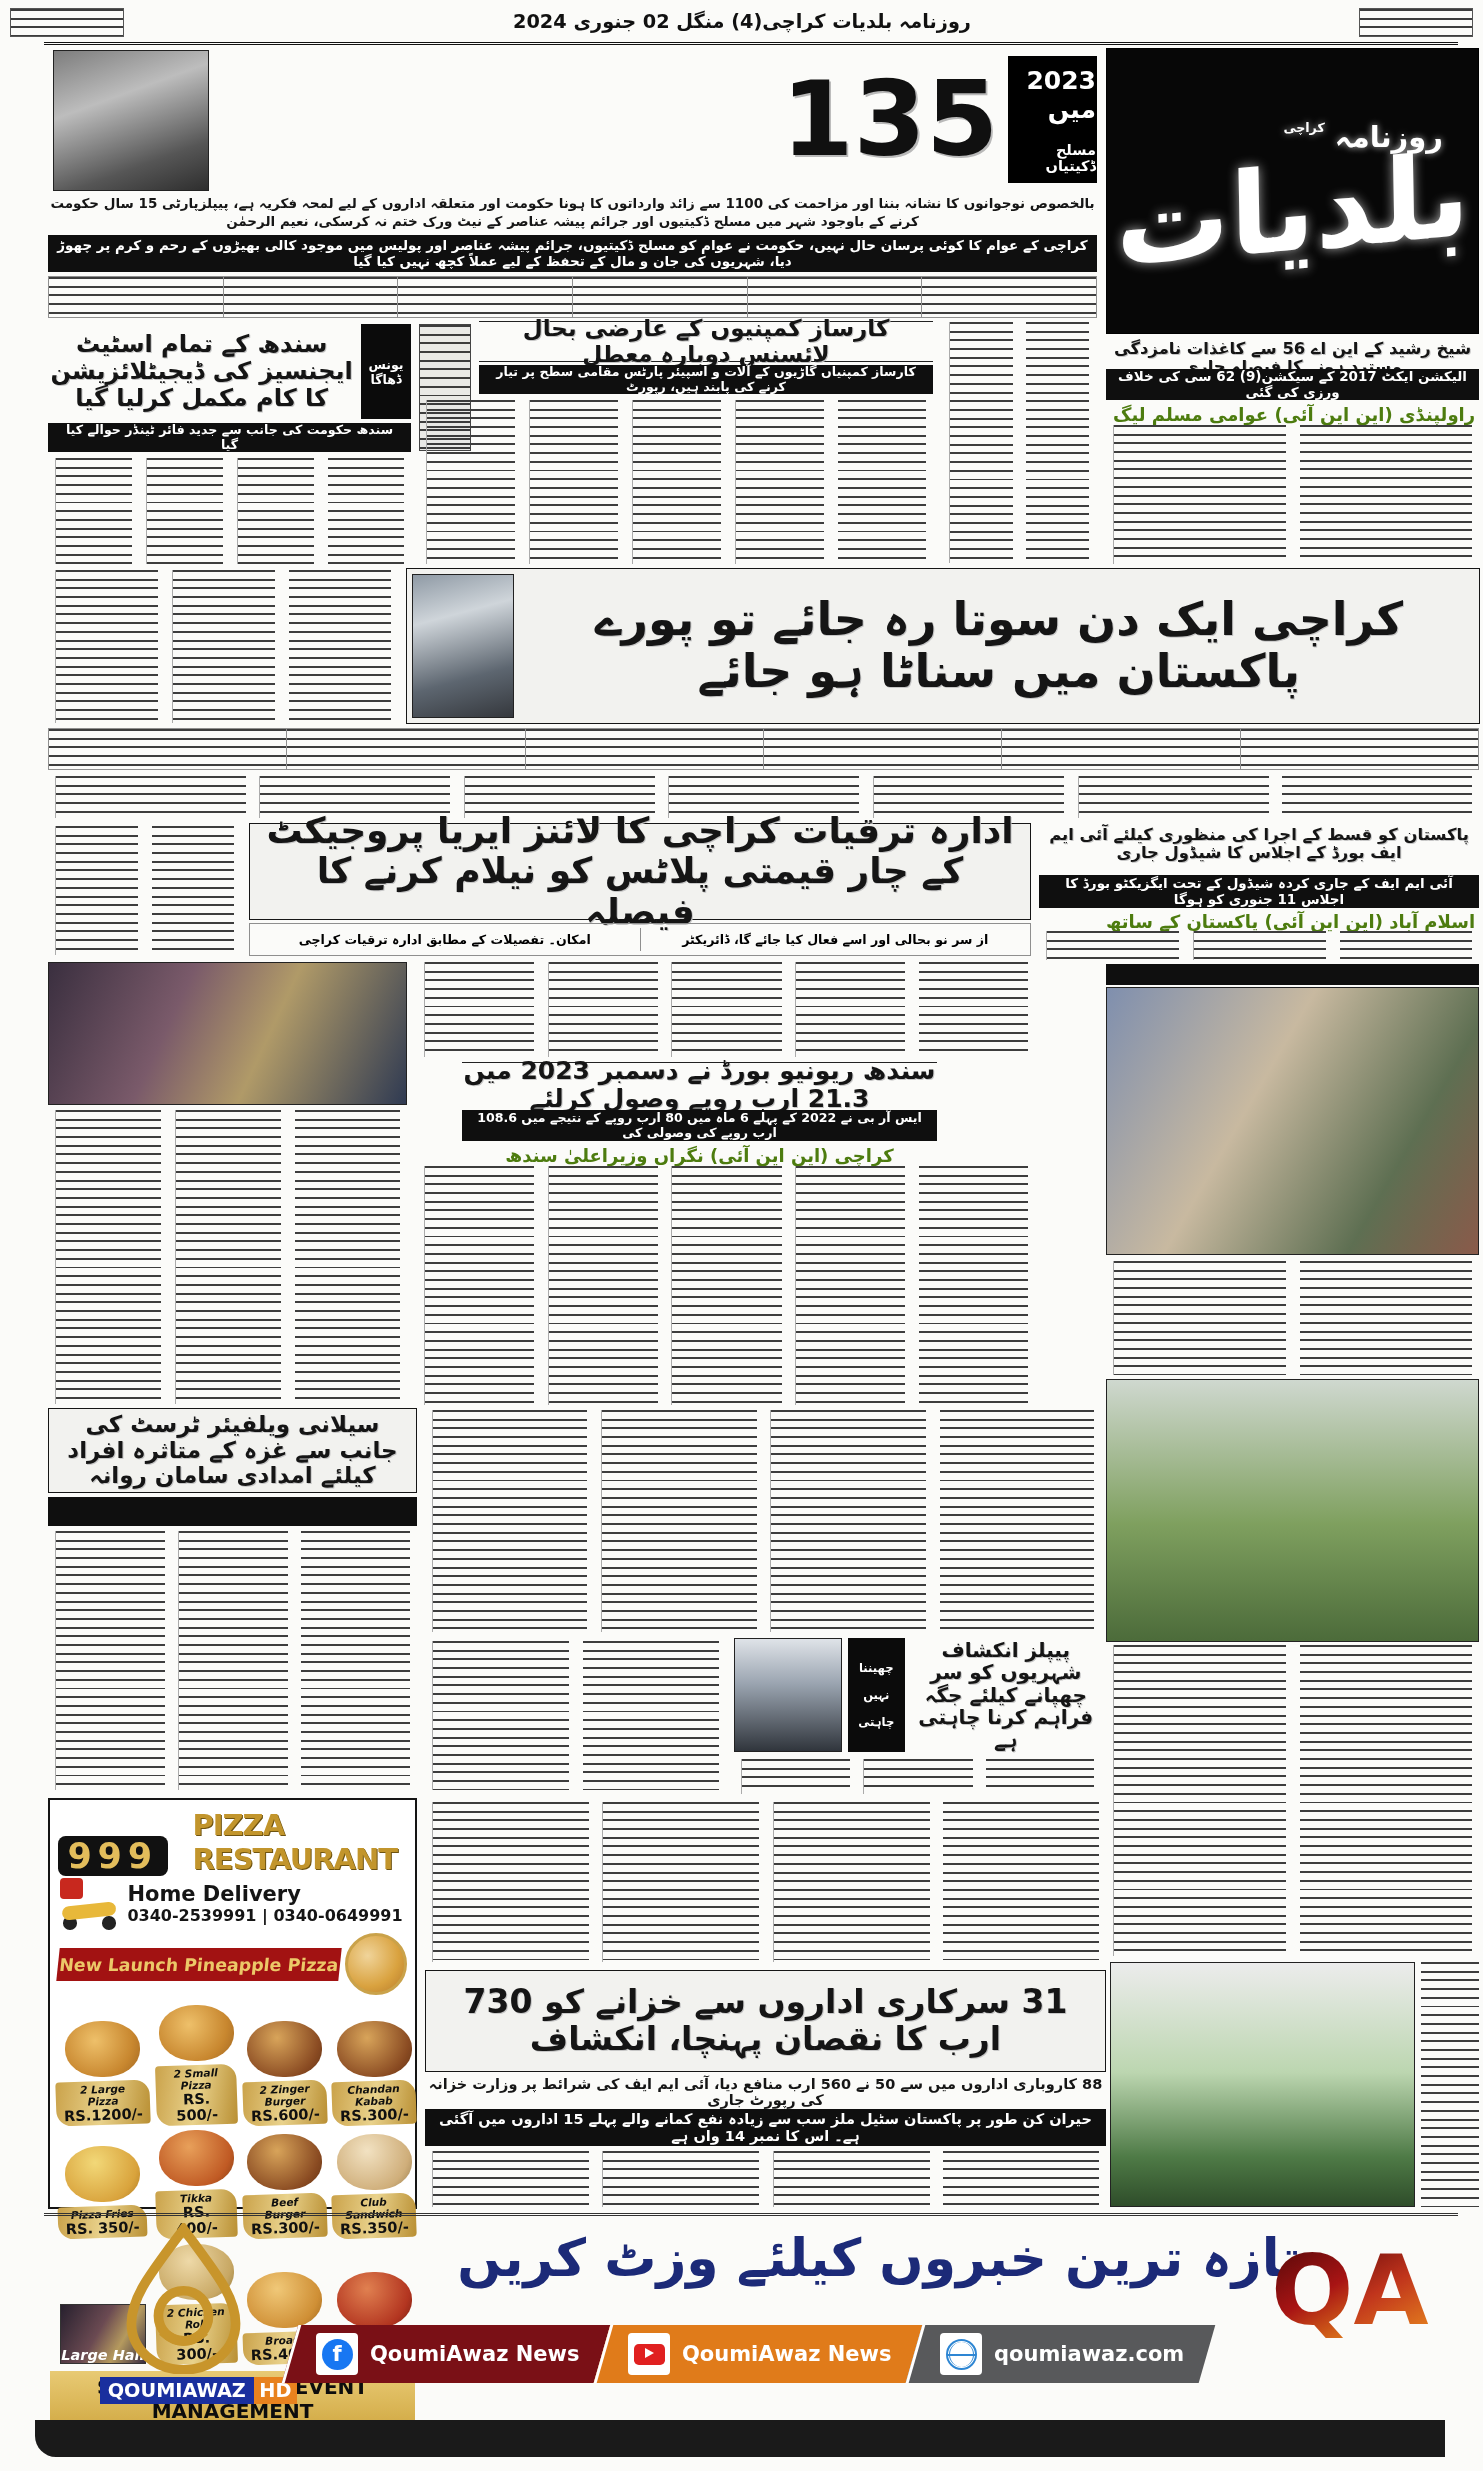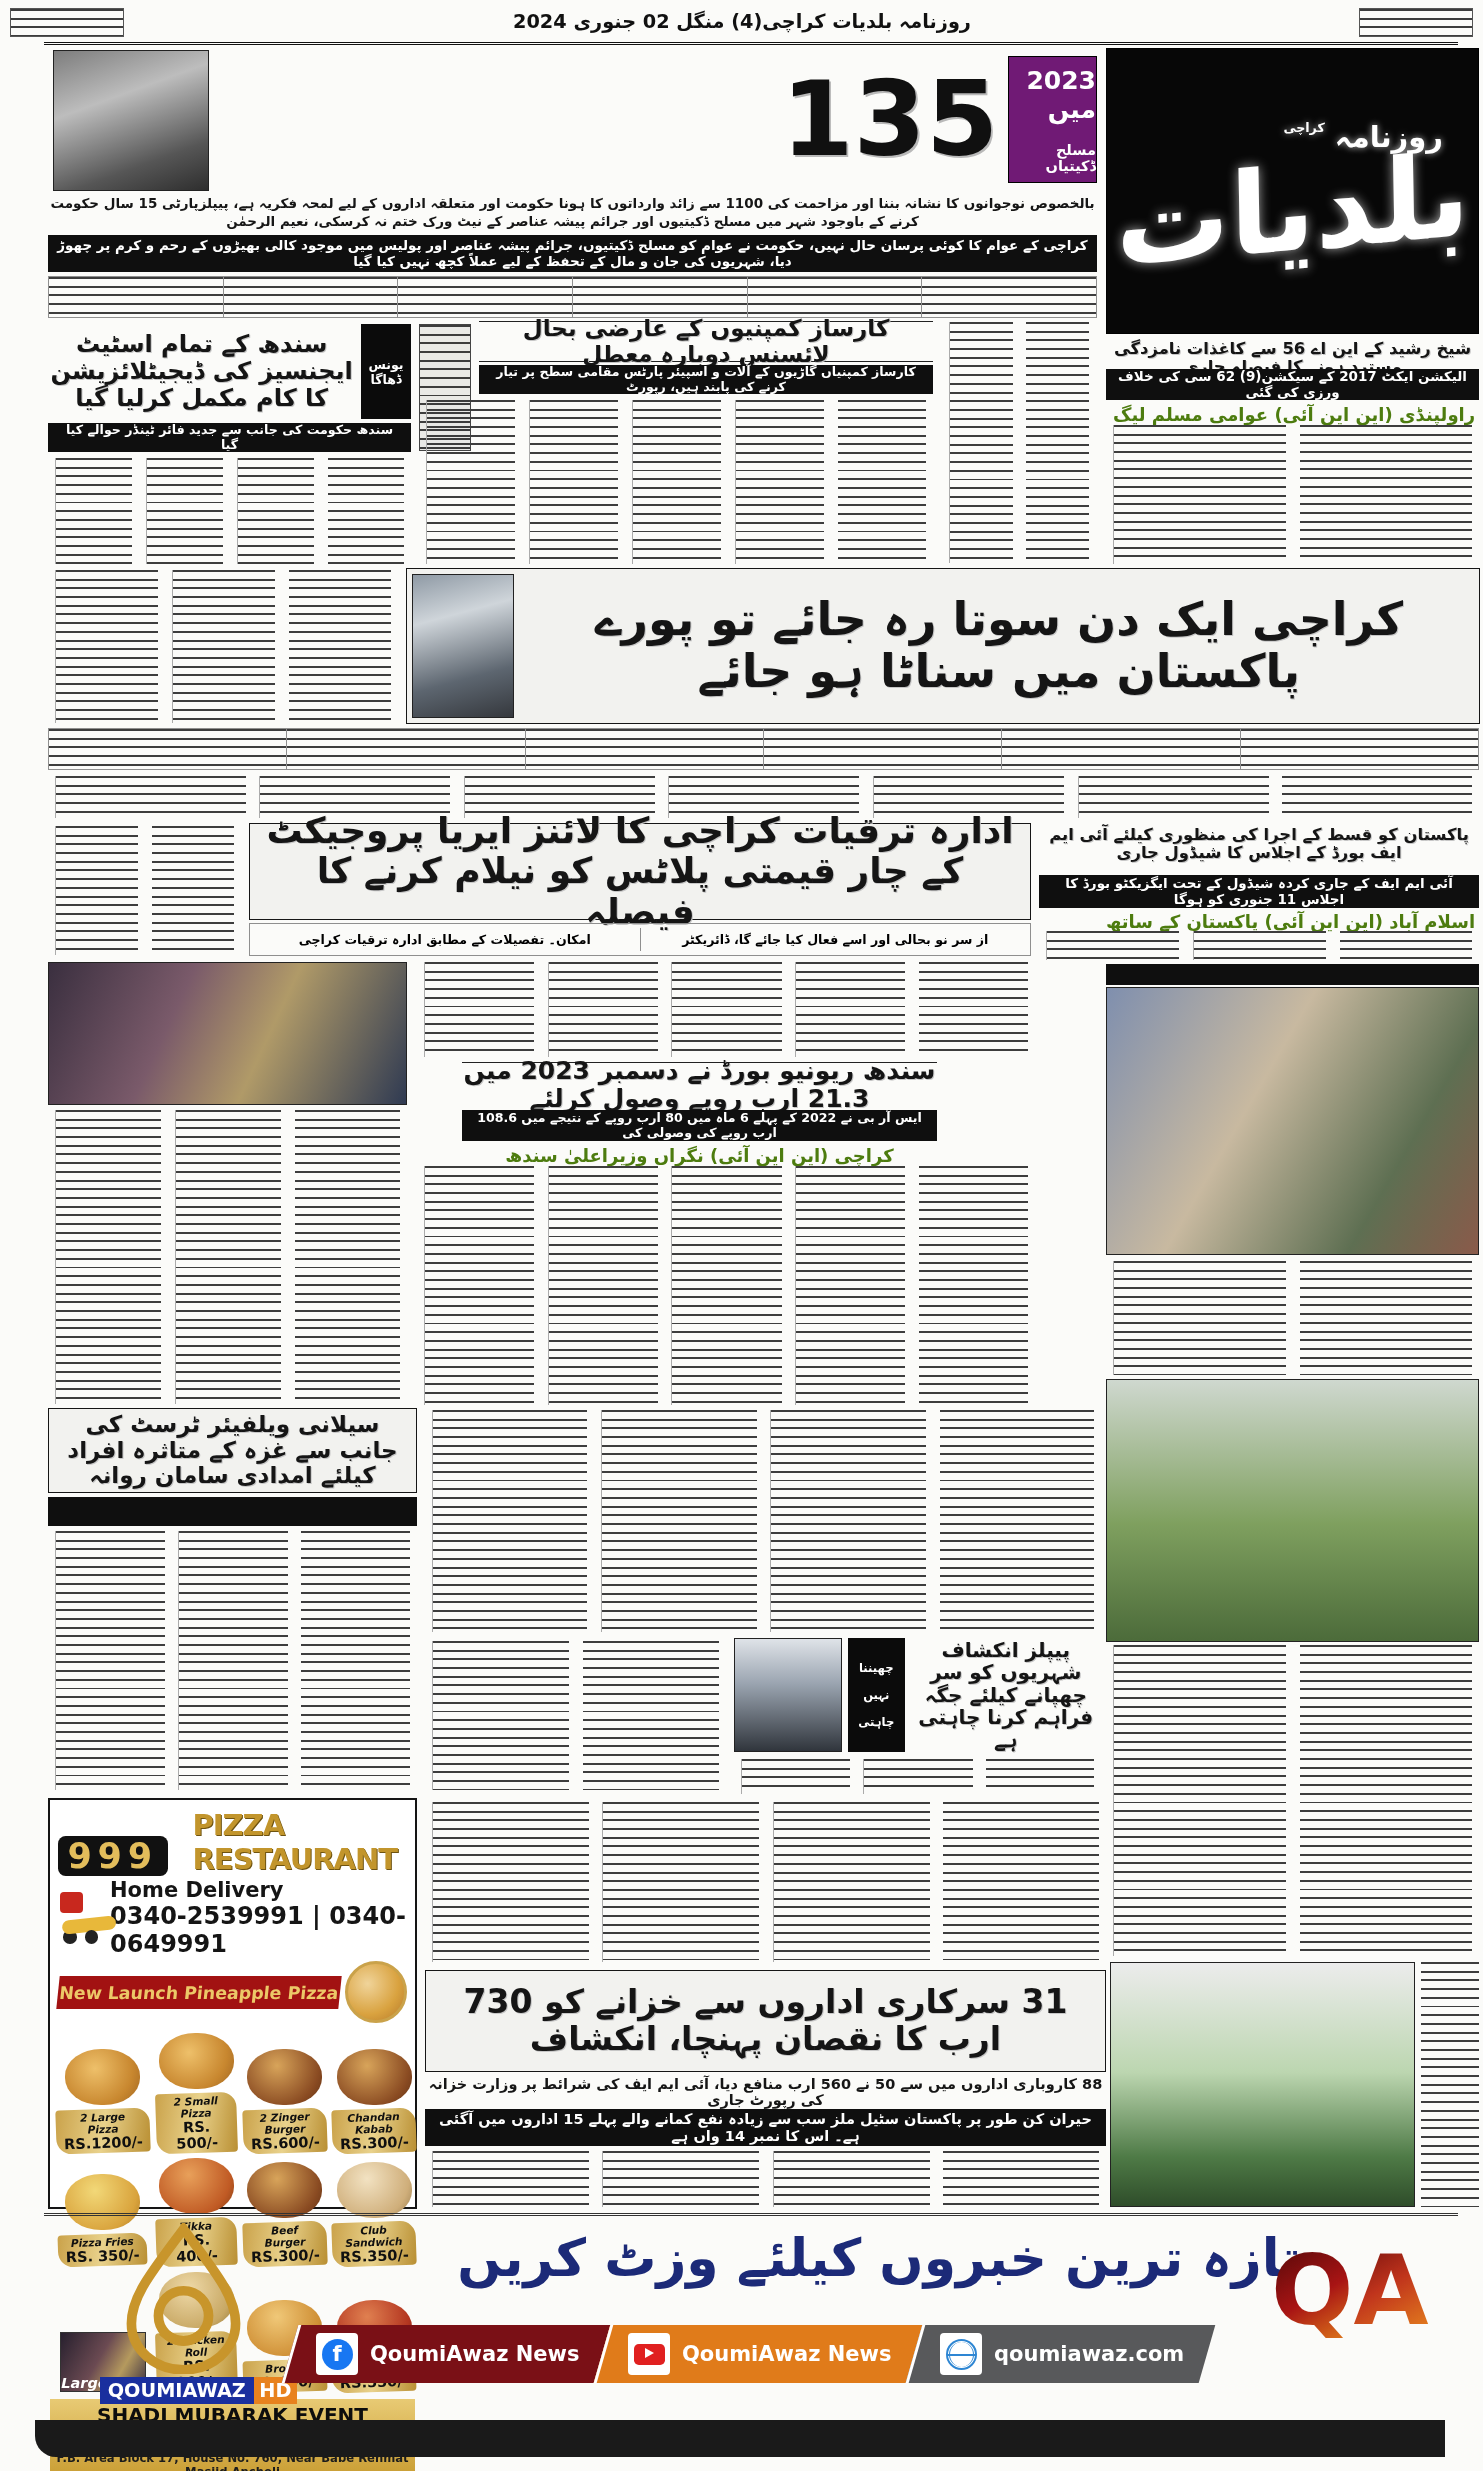--- a/index.html
+++ b/index.html
@@ -15,33 +15,33 @@
 .c>div+div{border-left:1px solid #ababab}
 .row{display:flex;direction:rtl}
 .row>div{flex:1;border-left:1px solid #8f8f8f;padding:3.9px 5.8px}
 .row>div:last-child{border-left:none}
 .ph{border:1px solid #222}
 .fr{border:1.9px solid #161616;background:#f2f2ef}
 .mast{background:#070707;border:1.9px solid #000;color:#fff;display:flex;flex-direction:column;justify-content:center;align-items:center}
 .m-top{align-self:flex-end;padding:5.8px 35px 0 0;font-size:29px;font-weight:bold;text-shadow:0 0 7.7px rgba(255,255,255,.7)}
 .m-city{font-size:12.6px;vertical-align:top}
 .m-main{font-size:114px;font-weight:bold;transform:rotate(-5deg) skewX(-4deg);text-shadow:0 0 11.6px rgba(255,255,255,.65);line-height:1}
-.kick{background:#701a75;color:#fff;border:1.9px solid #000;display:flex;flex-direction:column;align-items:center;justify-content:center;gap:18px}
+.kick{background:#000000;color:#fff;border:1.9px solid #000;display:flex;flex-direction:column;align-items:center;justify-content:center;gap:18px}
 .kick .k1{font-size:25px;font-weight:900}
 .kick .k2{font-size:14.5px;font-weight:bold}
 .fig{font-size:104px;font-weight:900;line-height:.9;color:#101010;text-shadow:1.9px 1.9px 0 #b9b9b9}
 .vbox{background:#0b0b0b;color:#fff;display:flex;flex-direction:column;align-items:center;justify-content:center;font-weight:bold;text-align:center}
 .dl{font-weight:bold;font-size:18px;color:#4d7c0f;text-align:right;padding:0 3.9px}
 
 .ad{border:2.9px solid #141414;background:#fff;display:flex;flex-direction:column}
 .ad-hd{display:flex;align-items:flex-end;gap:25px;padding:7.7px 7.7px 0 7.7px}
 .n999{background:#111;color:#e3bd5b;font-weight:900;font-size:35px;letter-spacing:5.8px;padding:0 9.7px;border-radius:7.7px}
 .prest{font-weight:900;font-size:29px;color:#c2952c;text-shadow:1px 1px 0 #6e5310;letter-spacing:-1px}
 .hd2{font-weight:900;font-size:21px;color:#151515}
-.phn{font-weight:900;font-size:24px;color:#151515}
+.phn{font-weight:900;font-size:16px;color:#151515}
 .rib{background:#a21212;color:#ecc868;font-weight:bold;font-size:17.4px;display:flex;align-items:center;justify-content:center;transform:skewX(-6deg);height:33px}
 .pz{width:62px;height:62px;border-radius:50%;background:radial-gradient(circle at 35% 35%,#f0d49a,#d9a23f 60%,#b5792a);border:3.9px solid #caa24a}
 .menu{display:grid;grid-template-columns:repeat(4,1fr);gap:5.8px;padding:7.7px 5.8px;flex:1}
 .it{display:flex;flex-direction:column;align-items:center;justify-content:flex-end;gap:3.9px}
 .food{width:75px;height:56px;border-radius:48%}
 .f-pz{background:radial-gradient(circle at 40% 35%,#eec06a,#c8872f 65%,#9e6420)}
 .f-bg{background:radial-gradient(circle at 40% 30%,#d8a45a,#8a4b22 70%,#5e2f12)}
 .f-fr{background:radial-gradient(circle at 40% 30%,#f2d878,#d9a33c 70%,#a8741f)}
 .f-tk{background:radial-gradient(circle at 40% 30%,#e8a05a,#c05a24 70%,#7e3a12)}
 .f-sw{background:radial-gradient(circle at 40% 30%,#f2e2c2,#cfae7a 70%,#927749)}

